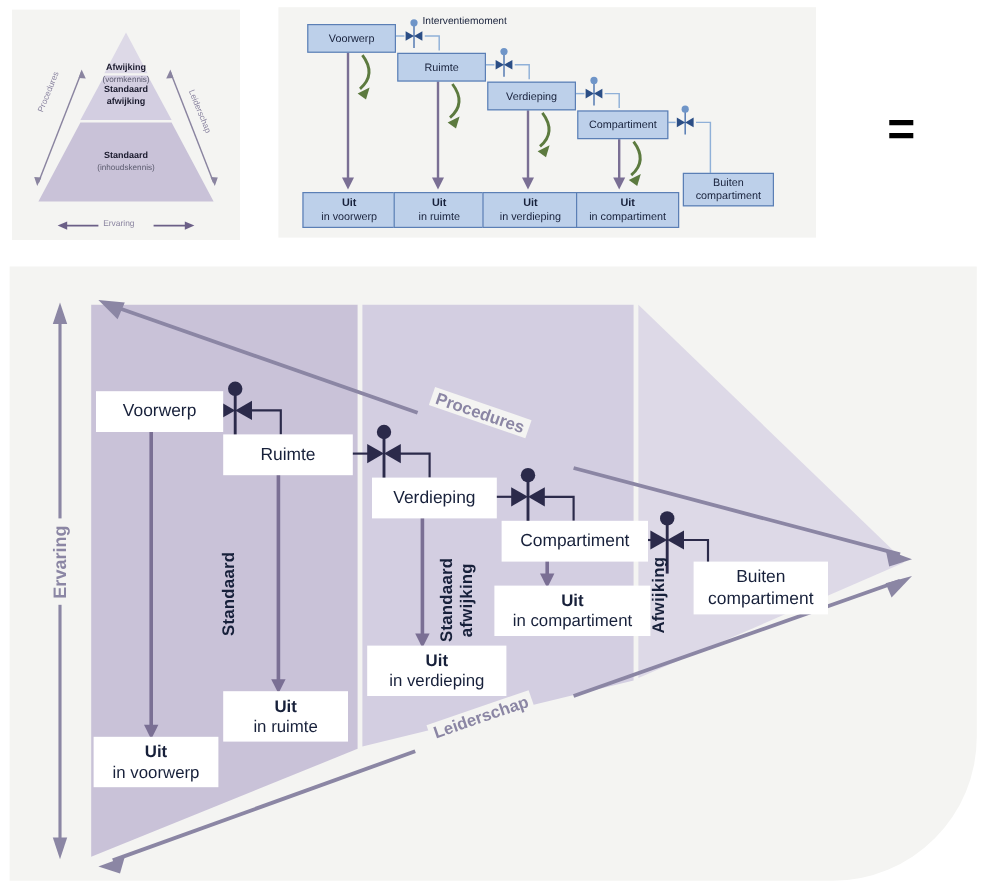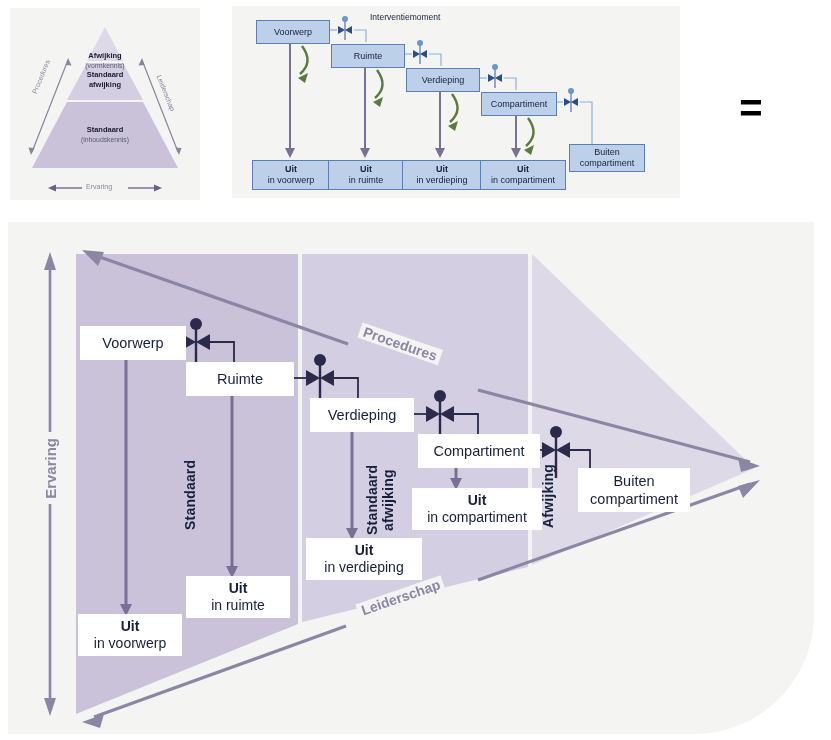--- a/index.html
+++ b/index.html
@@ -21,21 +21,21 @@
   .pyr-label{position:absolute;text-align:center;color:#1b1b2e;
              font-weight:bold;font-size:7.5px;line-height:10px;}
   .pyr-sub{font-weight:normal;color:#5b5b6e;font-size:6.8px;}
   .axis-word{position:absolute;color:#8a84a0;font-size:7px;}
 
   
   .fbox{position:absolute;background:#bdd0ea;border:1px solid #5b7fb5;
         color:#17203a;font-size:9px;text-align:center;
         display:flex;align-items:center;justify-content:center;line-height:11px;}
   .fbox b{font-weight:bold;}
-  #imoment{position:absolute;color:#17203a;font-size:8.5px;white-space:nowrap;margin-left:18px;}
+  #imoment{position:absolute;color:#17203a;font-size:8.5px;white-space:nowrap;}
 
   
   #main-panel{left:8px;top:222px;width:806px;height:512px;
               background:#f4f4f2;border-bottom-right-radius:120px;}
 
   .mbox{position:absolute;background:#ffffff;color:#17203a;
         display:flex;align-items:center;justify-content:center;
         text-align:center;font-size:14.5px;line-height:16px;}
   .mbox.term{font-size:14px;}
   .mbox.term b{font-weight:bold;}

